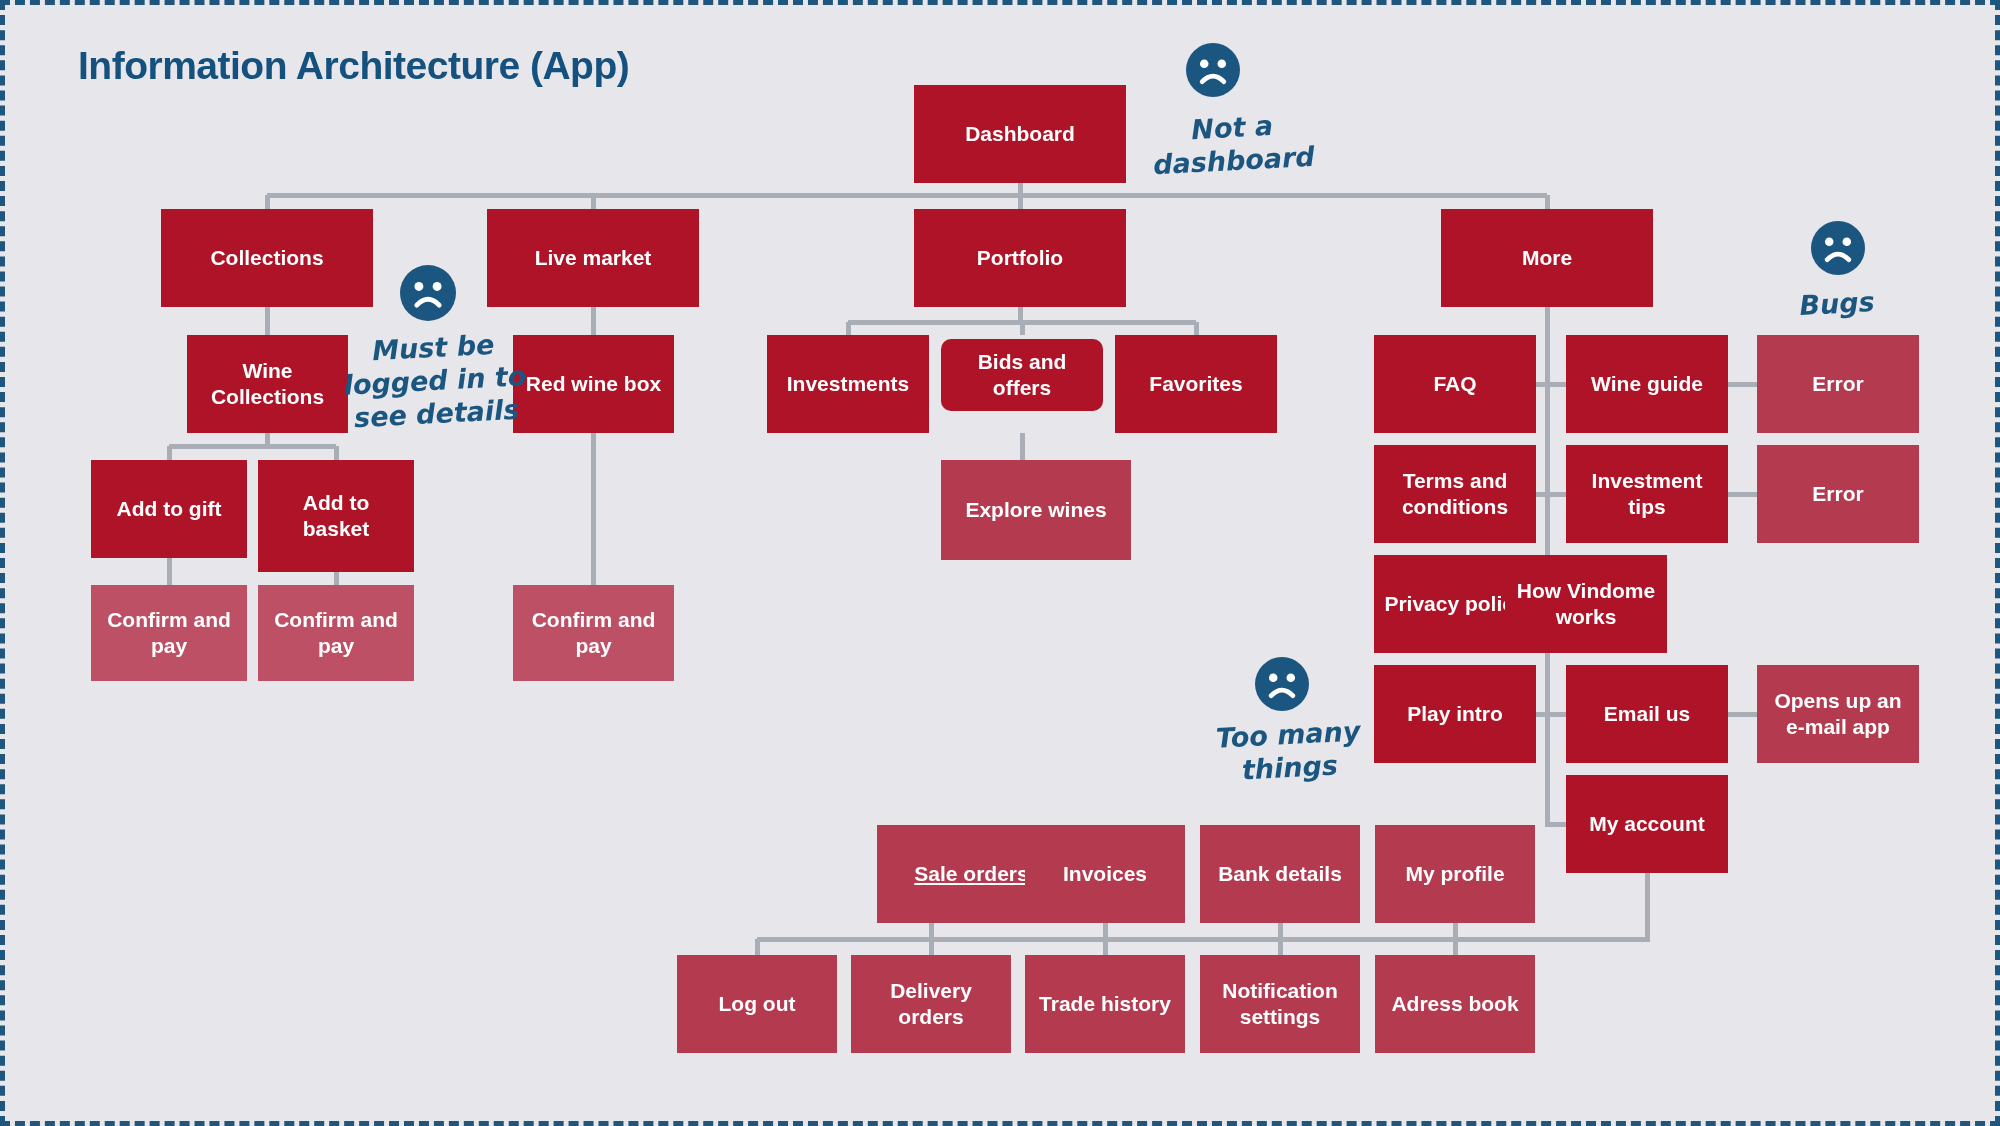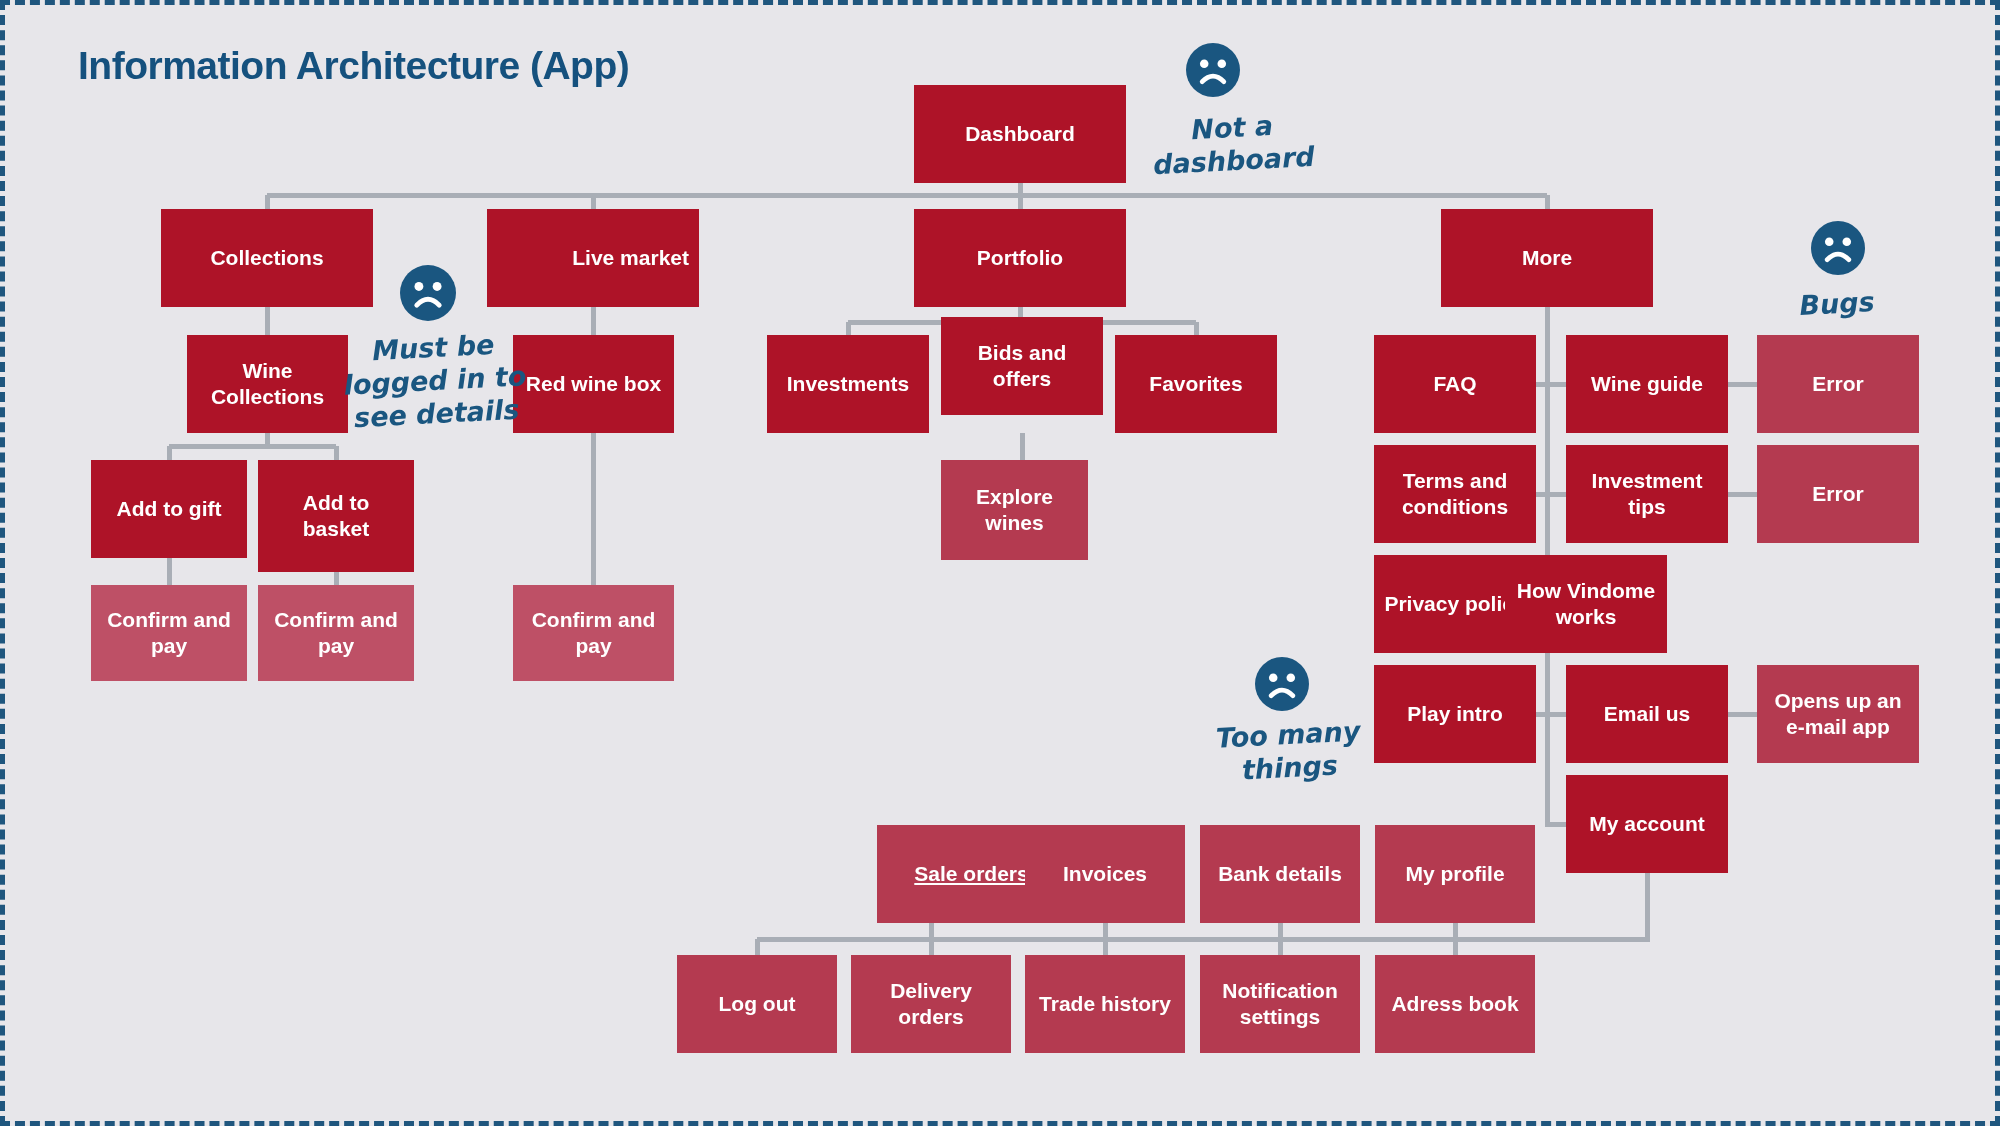--- a/index.html
+++ b/index.html
@@ -86,60 +86,60 @@
       <div class="seg" style="left: 1272.5px; top: 918px; width: 5px; height: 18.5px;"></div>
       <div class="seg" style="left: 1447.5px; top: 918px; width: 5px; height: 18.5px;"></div>
     </div>
   <div id="layer-nodes">
       <div class="node dark" style="left: 909px; top: 80px; width: 212px; height: 98px;">
         <span>Dashboard</span>
       </div>
       <div class="node dark" style="left: 156px; top: 204px; width: 212px; height: 98px;">
         <span>Collections</span>
       </div>
-      <div class="node dark" style="left: 482px; top: 204px; width: 212px; height: 98px; justify-content: flex-end;">
+      <div class="node dark" style="left: 482px; top: 204px; width: 212px; height: 98px;">
         <span>Live market</span>
       </div>
       <div class="node dark" style="left: 909px; top: 204px; width: 212px; height: 98px;">
         <span>Portfolio</span>
       </div>
       <div class="node dark" style="left: 1436px; top: 204px; width: 212px; height: 98px;">
         <span>More</span>
       </div>
       <div class="node dark" style="left: 182px; top: 330px; width: 161px; height: 98px; justify-content: center;">
         <span>Wine Collections</span>
       </div>
       <div class="node dark" style="left: 508px; top: 330px; width: 161px; height: 98px;">
         <span>Red wine box</span>
       </div>
       <div class="node dark" style="left: 762px; top: 330px; width: 162px; height: 98px;">
         <span>Investments</span>
       </div>
-      <div class="node dark" style="left: 936px; top: 312px; width: 162px; height: 98px;">
+      <div class="node dark" style="left: 936px; top: 334px; width: 162px; height: 72px; border-radius: 10px;">
         <span>Bids and offers</span>
       </div>
       <div class="node dark" style="left: 1110px; top: 330px; width: 162px; height: 98px;">
         <span>Favorites</span>
       </div>
       <div class="node dark" style="left: 1369px; top: 330px; width: 162px; height: 98px;">
         <span>FAQ</span>
       </div>
       <div class="node dark" style="left: 1561px; top: 330px; width: 162px; height: 98px;">
         <span>Wine guide</span>
       </div>
       <div class="node medium" style="left: 1752px; top: 330px; width: 162px; height: 98px;">
         <span>Error</span>
       </div>
       <div class="node dark" style="left: 86px; top: 455px; width: 156px; height: 98px;">
         <span>Add to gift</span>
       </div>
       <div class="node dark" style="left: 253px; top: 455px; width: 156px; height: 112px;">
         <span>Add to basket</span>
       </div>
-      <div class="node medium" style="left: 936px; top: 455px; width: 147px; height: 100px;">
+      <div class="node medium" style="left: 936px; top: 455px; width: 190px; height: 100px;">
         <span>Explore wines</span>
       </div>
       <div class="node dark" style="left: 1369px; top: 440px; width: 162px; height: 98px;">
         <span>Terms and conditions</span>
       </div>
       <div class="node dark" style="left: 1561px; top: 440px; width: 162px; height: 98px;">
         <span>Investment tips</span>
       </div>
       <div class="node medium" style="left: 1752px; top: 440px; width: 162px; height: 98px;">
         <span>Error</span>

